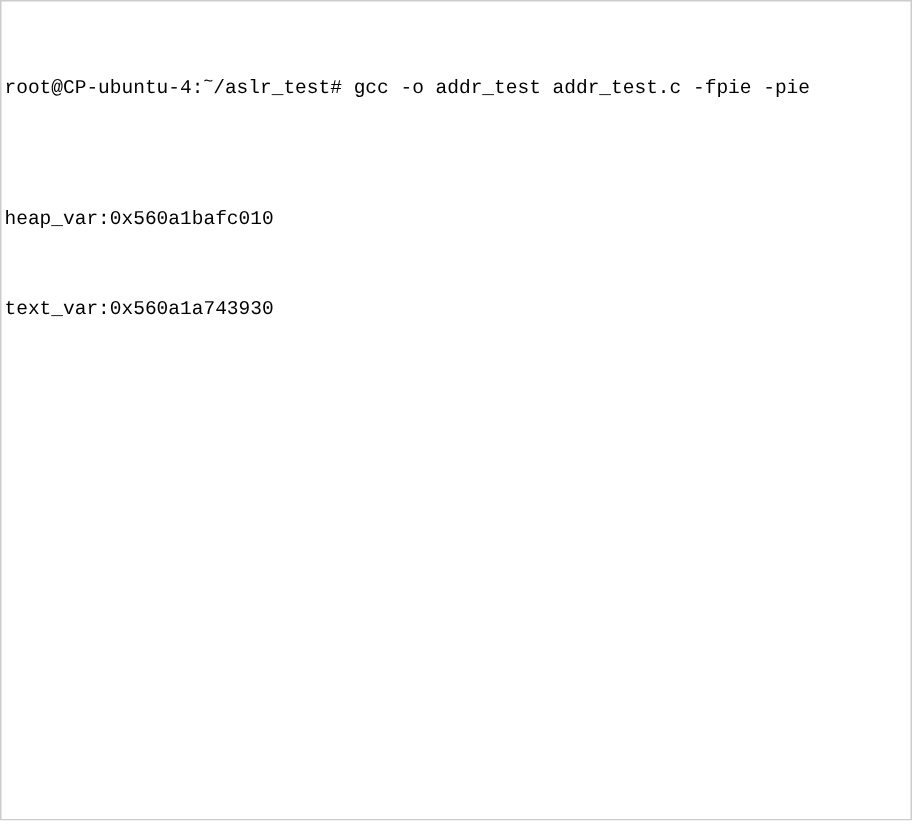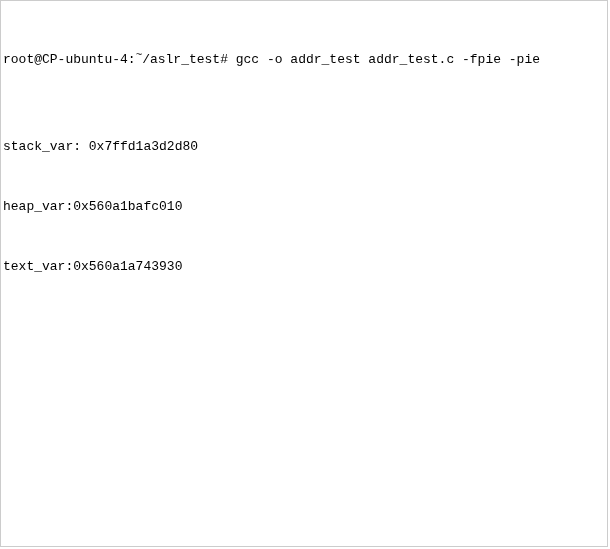--- a/index.html
+++ b/index.html
@@ -30,21 +30,20 @@
     }
   </style>
 </head>
 <body>
 
 <div class="terminal">
 
   <div class="line"><span class="prompt-part">root@CP-ubuntu-4:</span><sup class="prompt-part">~</sup><span class="prompt-part">/aslr_test# </span><span class="prompt-part">gcc -o addr_test addr_test.c -fpie -pie</span></div>
 
 
-  <div class="line">stack_var: 0x7ffd1a3d2d80</div>
   <div class="line">heap_var:0x560a1bafc010</div>
   <div class="line">text_var:0x560a1a743930</div>
 
   
 
   
   
   
   
   

